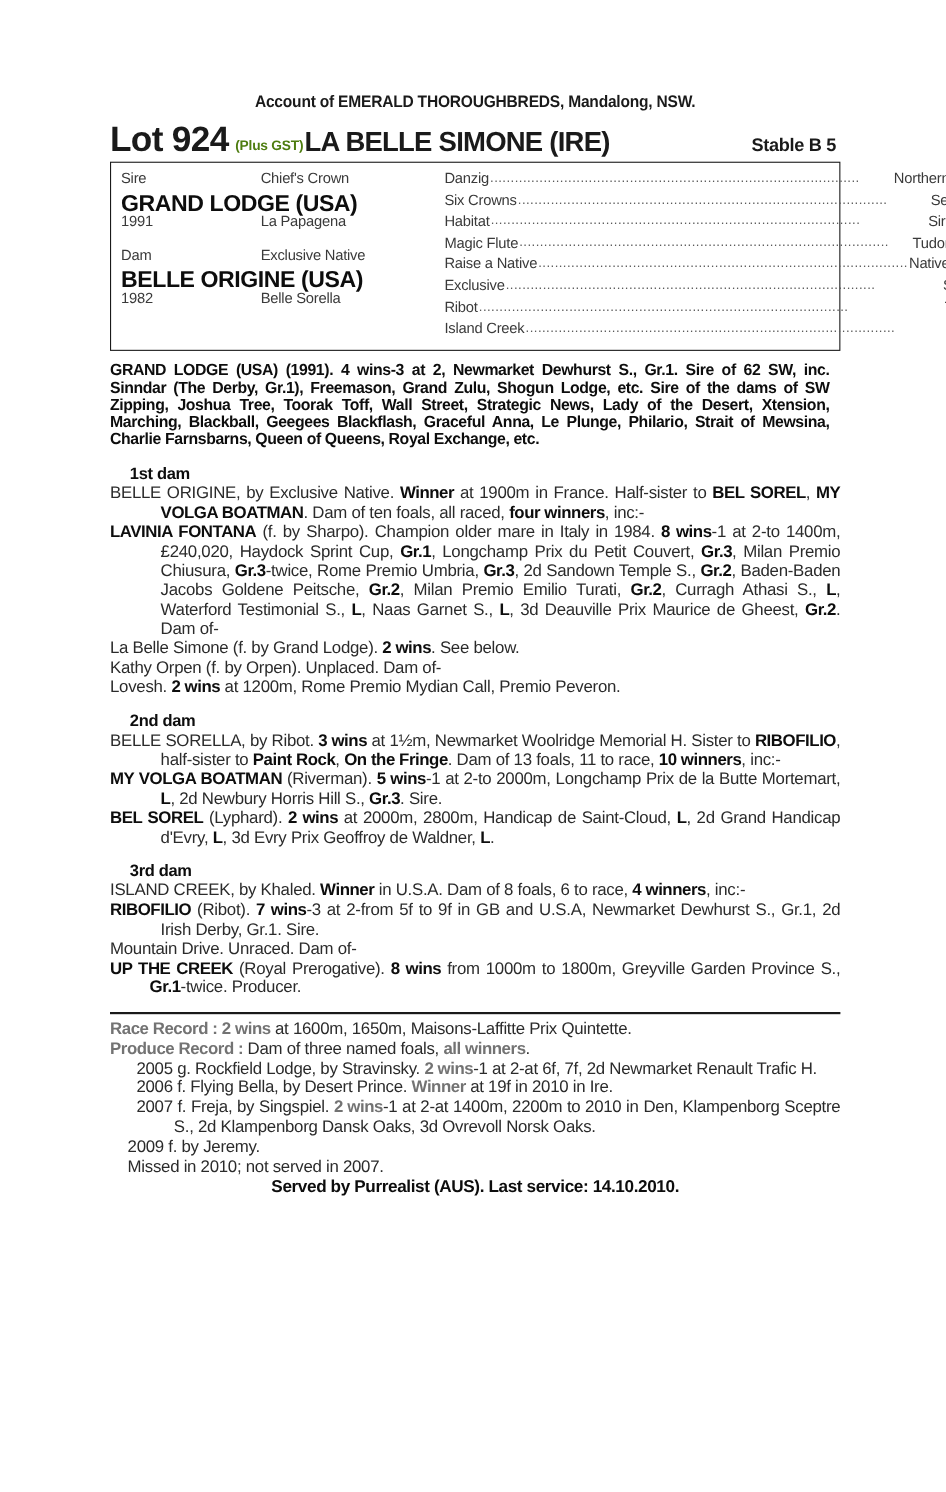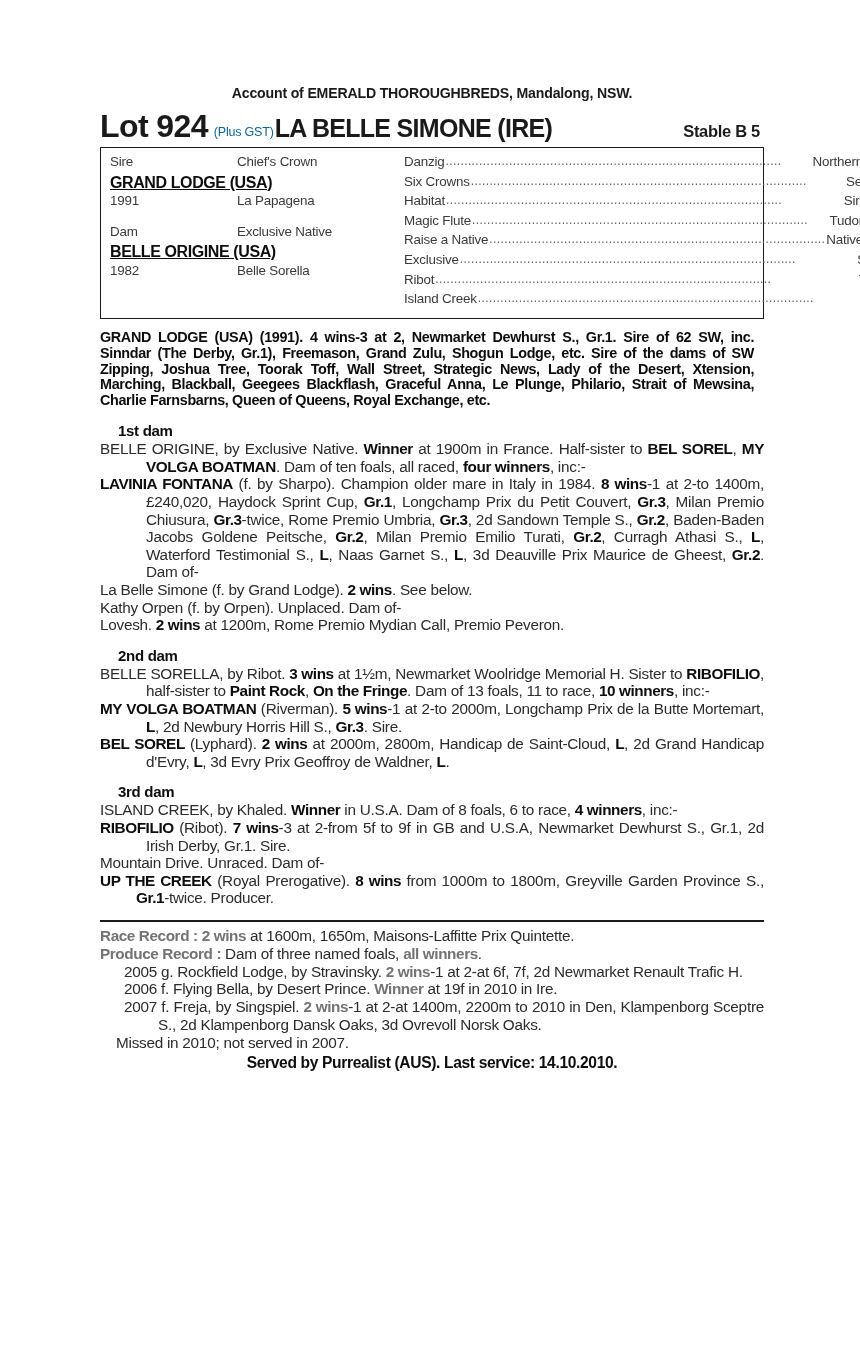--- a/index.html
+++ b/index.html
@@ -32,22 +32,22 @@
     margin: 0 0 2px 0;
   }
   .lotno {
     font-weight: bold;
     font-size: 32px;
     letter-spacing: -0.6px;
     white-space: nowrap;
   }
   .gst {
     font-size: 12.5px;
-    color: #0369a1;
-    font-weight: normal;
+    color: #4d7c0f;
+    font-weight: bold;
     letter-spacing: -0.2px;
     padding: 0 1px 0 6px;
     white-space: nowrap;
     position: relative;
     top: -1px;
   }
   .horsename {
     font-weight: bold;
     font-size: 25px;
     letter-spacing: -0.7px;
@@ -79,22 +79,22 @@
     display: flex;
   }
   .ped-left { width: 303px; padding-left: 9px; flex: none; }
   .ped-right { flex: 1; padding-right: 9px; }
   .ped-row { display: flex; height: 19.6px; align-items: baseline; }
   .ped-lab {
     width: 127px; flex: none;
     font-size: 13.4px; color: #3a3a3a; letter-spacing: -0.2px;
   }
   .ped-lab.b {
-    font-weight: bold; font-size: 16px; color: #0d0d0d;
-    letter-spacing: -0.4px; width: auto; text-decoration: underline;
+    font-weight: bold; font-size: 21px; color: #0d0d0d;
+    letter-spacing: -0.4px; width: auto;
   }
   .ped-par { font-size: 13.4px; color: #3a3a3a; letter-spacing: -0.2px; }
   .ped-gap { height: 11px; }
   .leader {
     display: flex; align-items: baseline; height: 19.6px;
     font-size: 13.4px; color: #3a3a3a; letter-spacing: -0.2px;
     white-space: nowrap; overflow: hidden;
   }
   .leader .nm { flex: none; }
   .leader .dots {
@@ -280,19 +280,20 @@
       <b>Race Record :</b>
       <b>2 wins</b><span> at 1600m, 1650m, Maisons-Laffitte Prix Quintette.</span>
     </p>
     <p class="rechead">
       <b>Produce Record :</b><span> Dam of three named foals, </span><b>all winners</b><span>.</span>
     </p>
     <div id="foals">
           <p class="foal"><span class="hang">2005</span> g. Rockfield Lodge, by Stravinsky. <b>2 wins</b>-1 at 2-at 6f, 7f, 2d Newmarket Renault Trafic H.</p>
           <p class="foal"><span class="hang">2006</span> f. Flying Bella, by Desert Prince. <b>Winner</b> at 19f in 2010 in Ire.</p>
           <p class="foal"><span class="hang">2007</span> f. Freja, by Singspiel. <b>2 wins</b>-1 at 2-at 1400m, 2200m to 2010 in Den, Klampenborg Sceptre S., 2d Klampenborg Dansk Oaks, 3d Ovrevoll Norsk Oaks.</p>
+          <p class="flat">2009 f. by Jeremy.</p>
           <p class="flat">Missed in 2010; not served in 2007.</p>
         </div>
     <p class="served">Served by Purrealist (AUS). Last service: 14.10.2010.</p>
   </div>
 
  </div>
 </div>
 
 </body></html>

